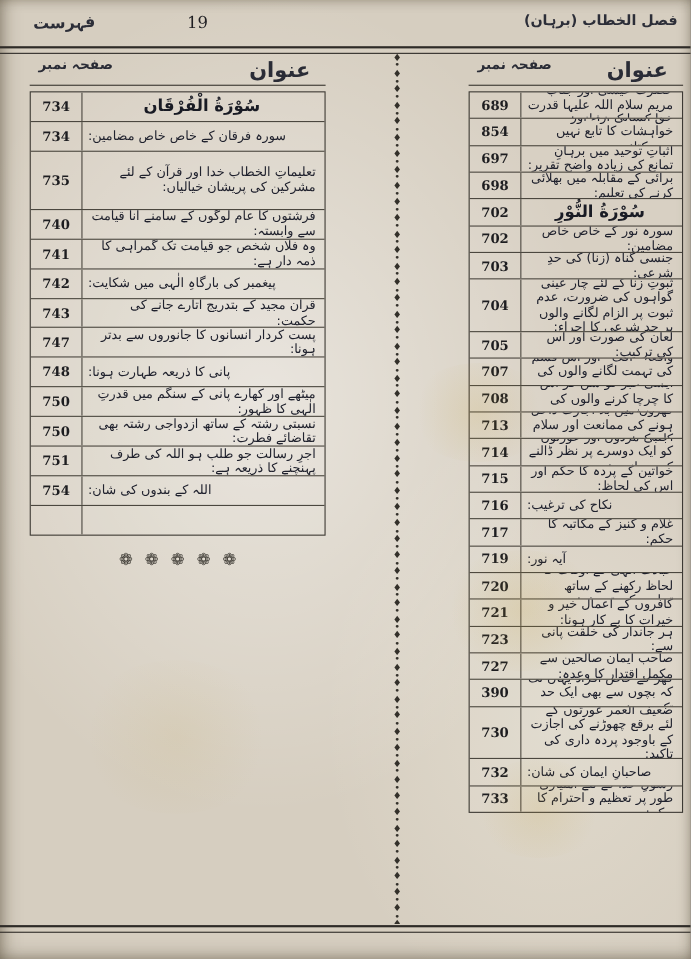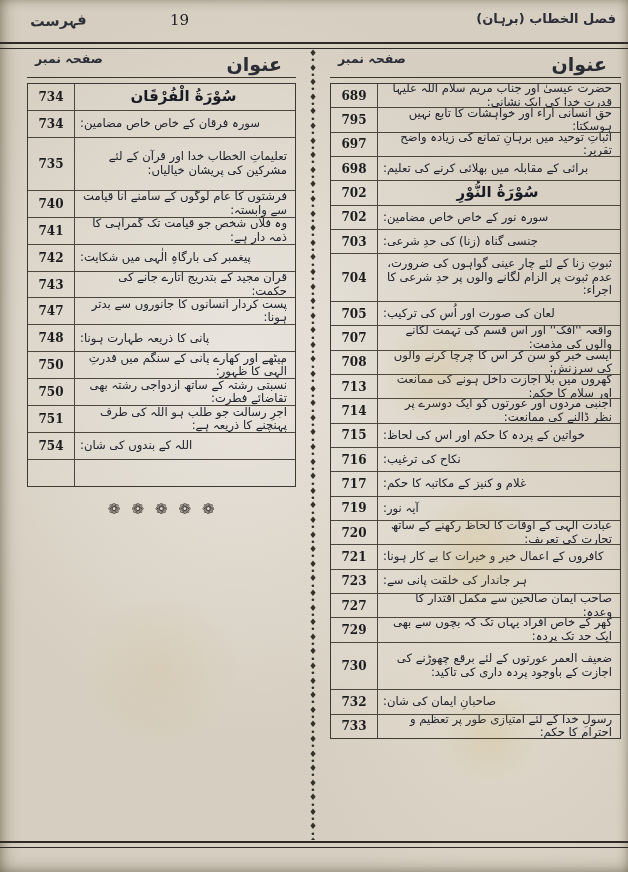--- a/index.html
+++ b/index.html
@@ -37,21 +37,21 @@
   .rh-right{width:185px;text-align:right;direction:rtl;font-size:13px;font-weight:bold;color:#2c2e38;}
 
   .double-rule{
     height:7px;box-sizing:border-box;
     border-top:2.4px solid #2e2b27;
     border-bottom:1.7px solid #2e2b27;
     background:transparent;
   }
   .bottom-rule{position:absolute;left:0;right:0;top:841px;}
 
-  .content{display:flex;align-items:flex-start;padding:0 7px 0 27px;}
+  .content{display:flex;align-items:flex-start;padding:0 7px 0 27px;gap:48px;}
 
   .pane{box-sizing:border-box;}
   .left-pane{width:269px;}
   .right-pane{flex:1;}
 
   .pane-header{position:relative;height:28px;border-bottom:1.8px solid #38352f;margin-bottom:5px;}
   .ph-page{position:absolute;left:8px;top:2px;direction:rtl;font-size:12.5px;font-weight:bold;color:#2a2c36;}
   .ph-title{position:absolute;right:14px;top:4px;direction:rtl;font-size:19px;font-weight:bold;color:#2a2c36;}
 
   .toc-table{
@@ -321,21 +321,21 @@
         <span class="ph-title">عنوان</span>
       </div>
       <div class="toc-table">
 
           <div class="trow">
             <div class="cell-num">689</div>
             <div class="cell-title">حضرت عیسیٰ اور جناب مریم سلام اللہ علیہا قدرت خدا کی ایک نشانی:</div>
           </div>
 
           <div class="trow">
-            <div class="cell-num">795</div>
+            <div class="cell-num">854</div>
             <div class="cell-title">حق انسانی آراء اور خواہشات کا تابع نہیں ہوسکتا:</div>
           </div>
 
           <div class="trow">
             <div class="cell-num">697</div>
             <div class="cell-title">اثباتِ توحید میں برہانِ تمانع کی زیادہ واضح تقریر:</div>
           </div>
 
           <div class="trow">
             <div class="cell-num">698</div>
@@ -421,21 +421,21 @@
             <div class="cell-num">723</div>
             <div class="cell-title">ہر جاندار کی خلقت پانی سے:</div>
           </div>
 
           <div class="trow">
             <div class="cell-num">727</div>
             <div class="cell-title">صاحب ایمان صالحین سے مکمل اقتدار کا وعدہ:</div>
           </div>
 
           <div class="trow">
-            <div class="cell-num">729</div>
+            <div class="cell-num">390</div>
             <div class="cell-title">گھر کے خاص افراد یہاں تک کہ بچوں سے بھی ایک حد تک پردہ:</div>
           </div>
 
           <div class="trow tall">
             <div class="cell-num">730</div>
             <div class="cell-title">ضعیف العمر عورتوں کے لئے برقع چھوڑنے کی اجازت کے باوجود پردہ داری کی تاکید:</div>
           </div>
 
           <div class="trow">
             <div class="cell-num">732</div>

